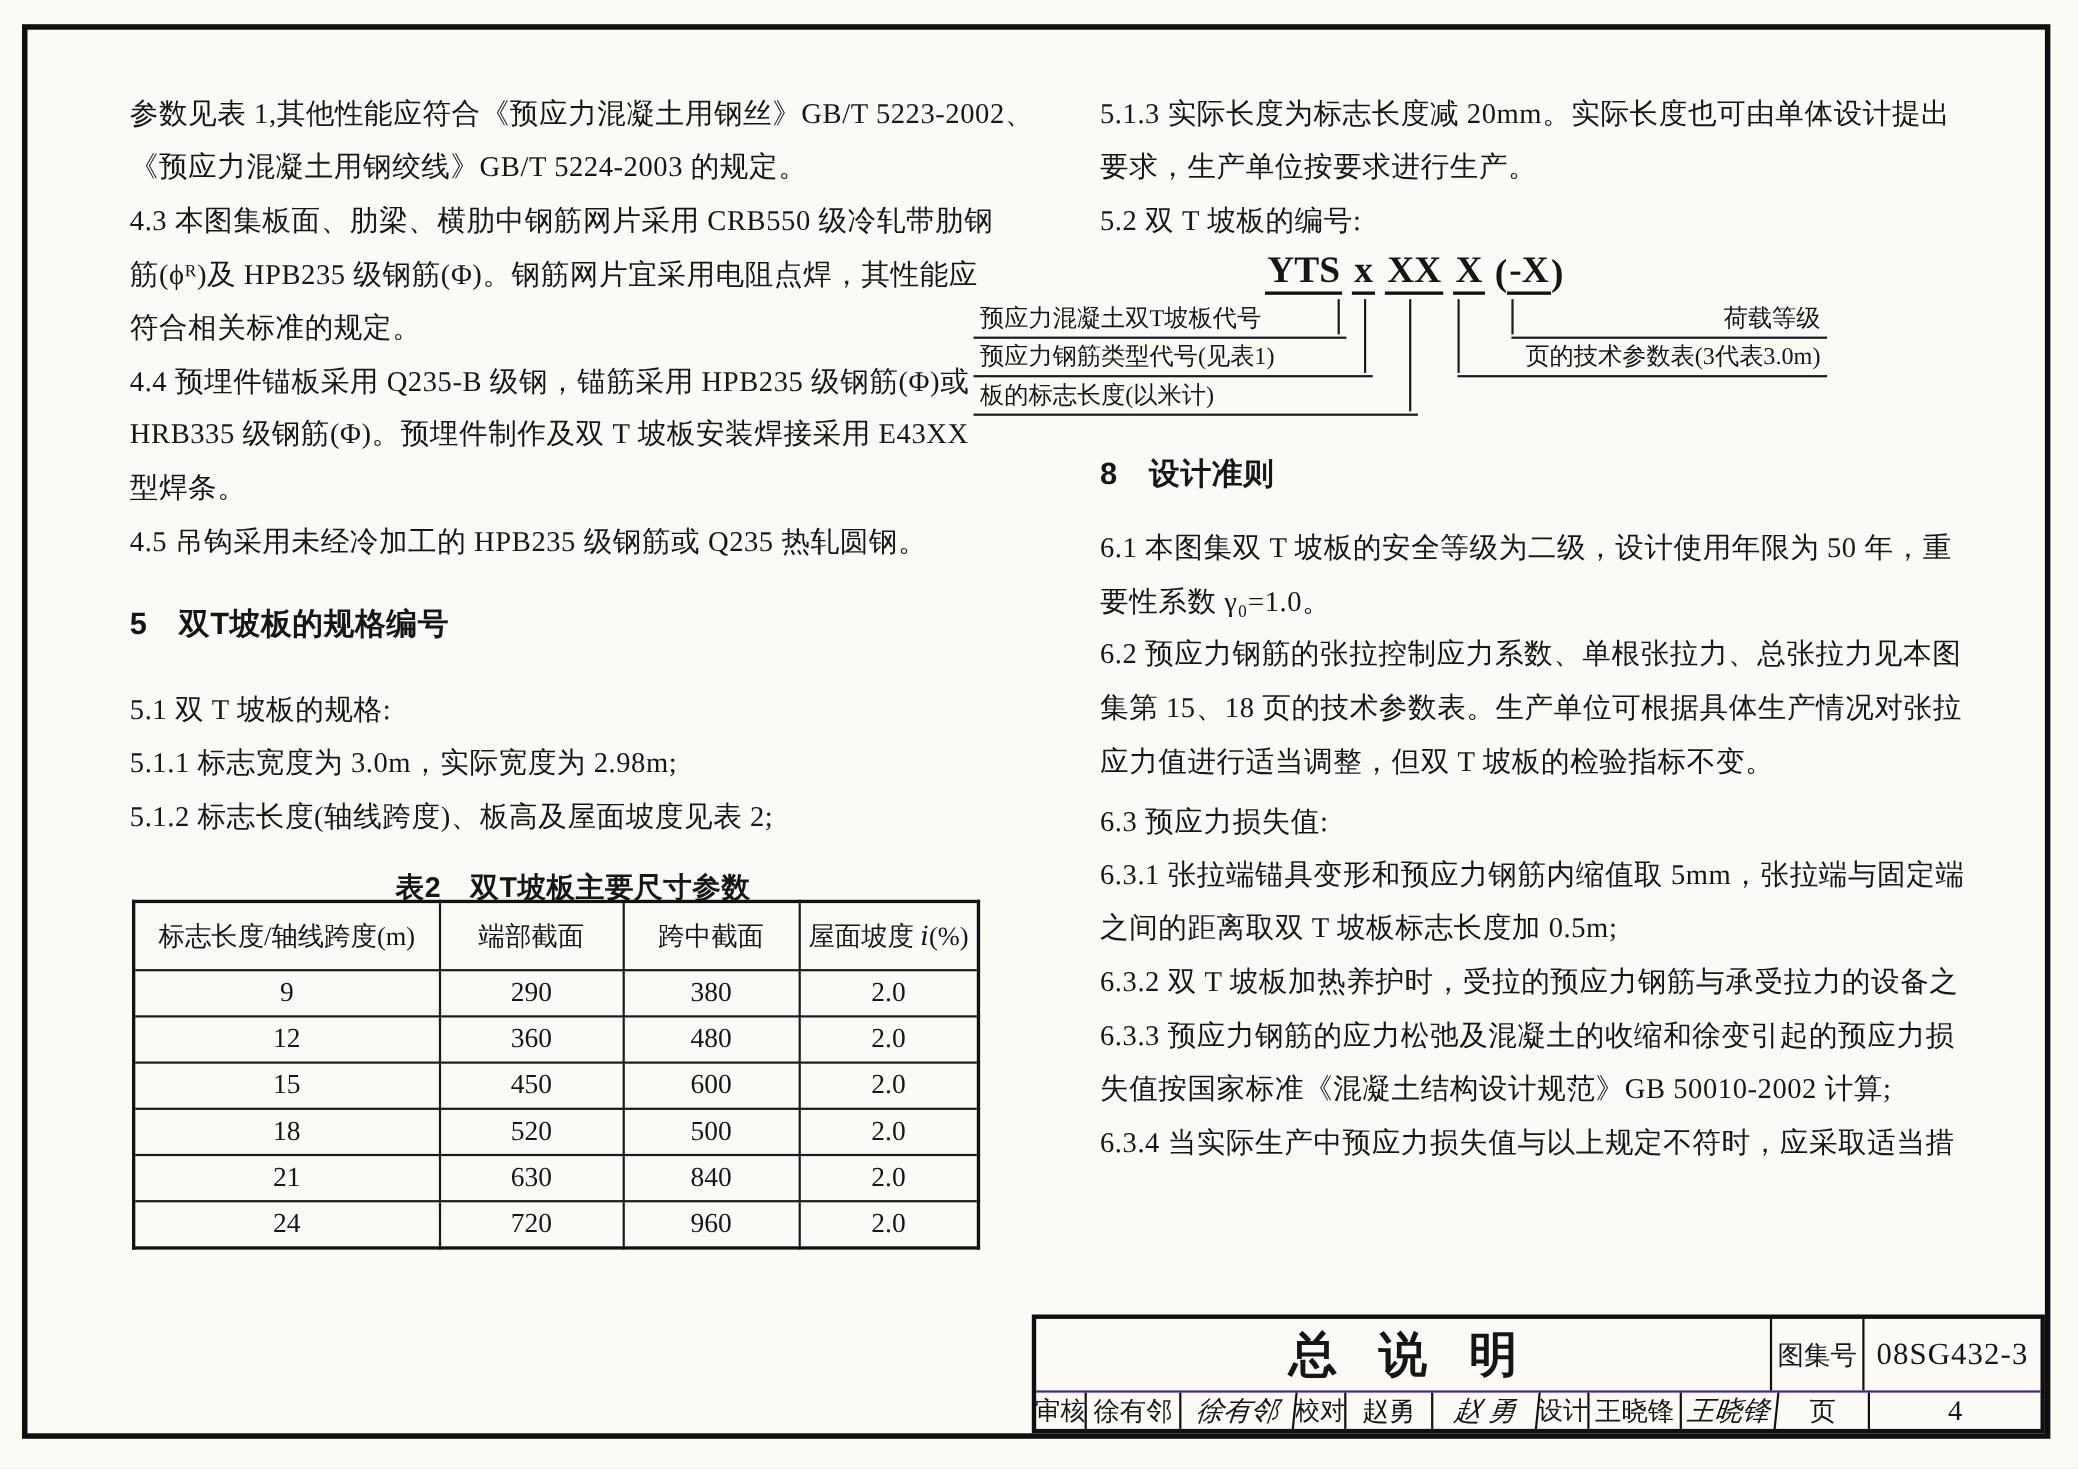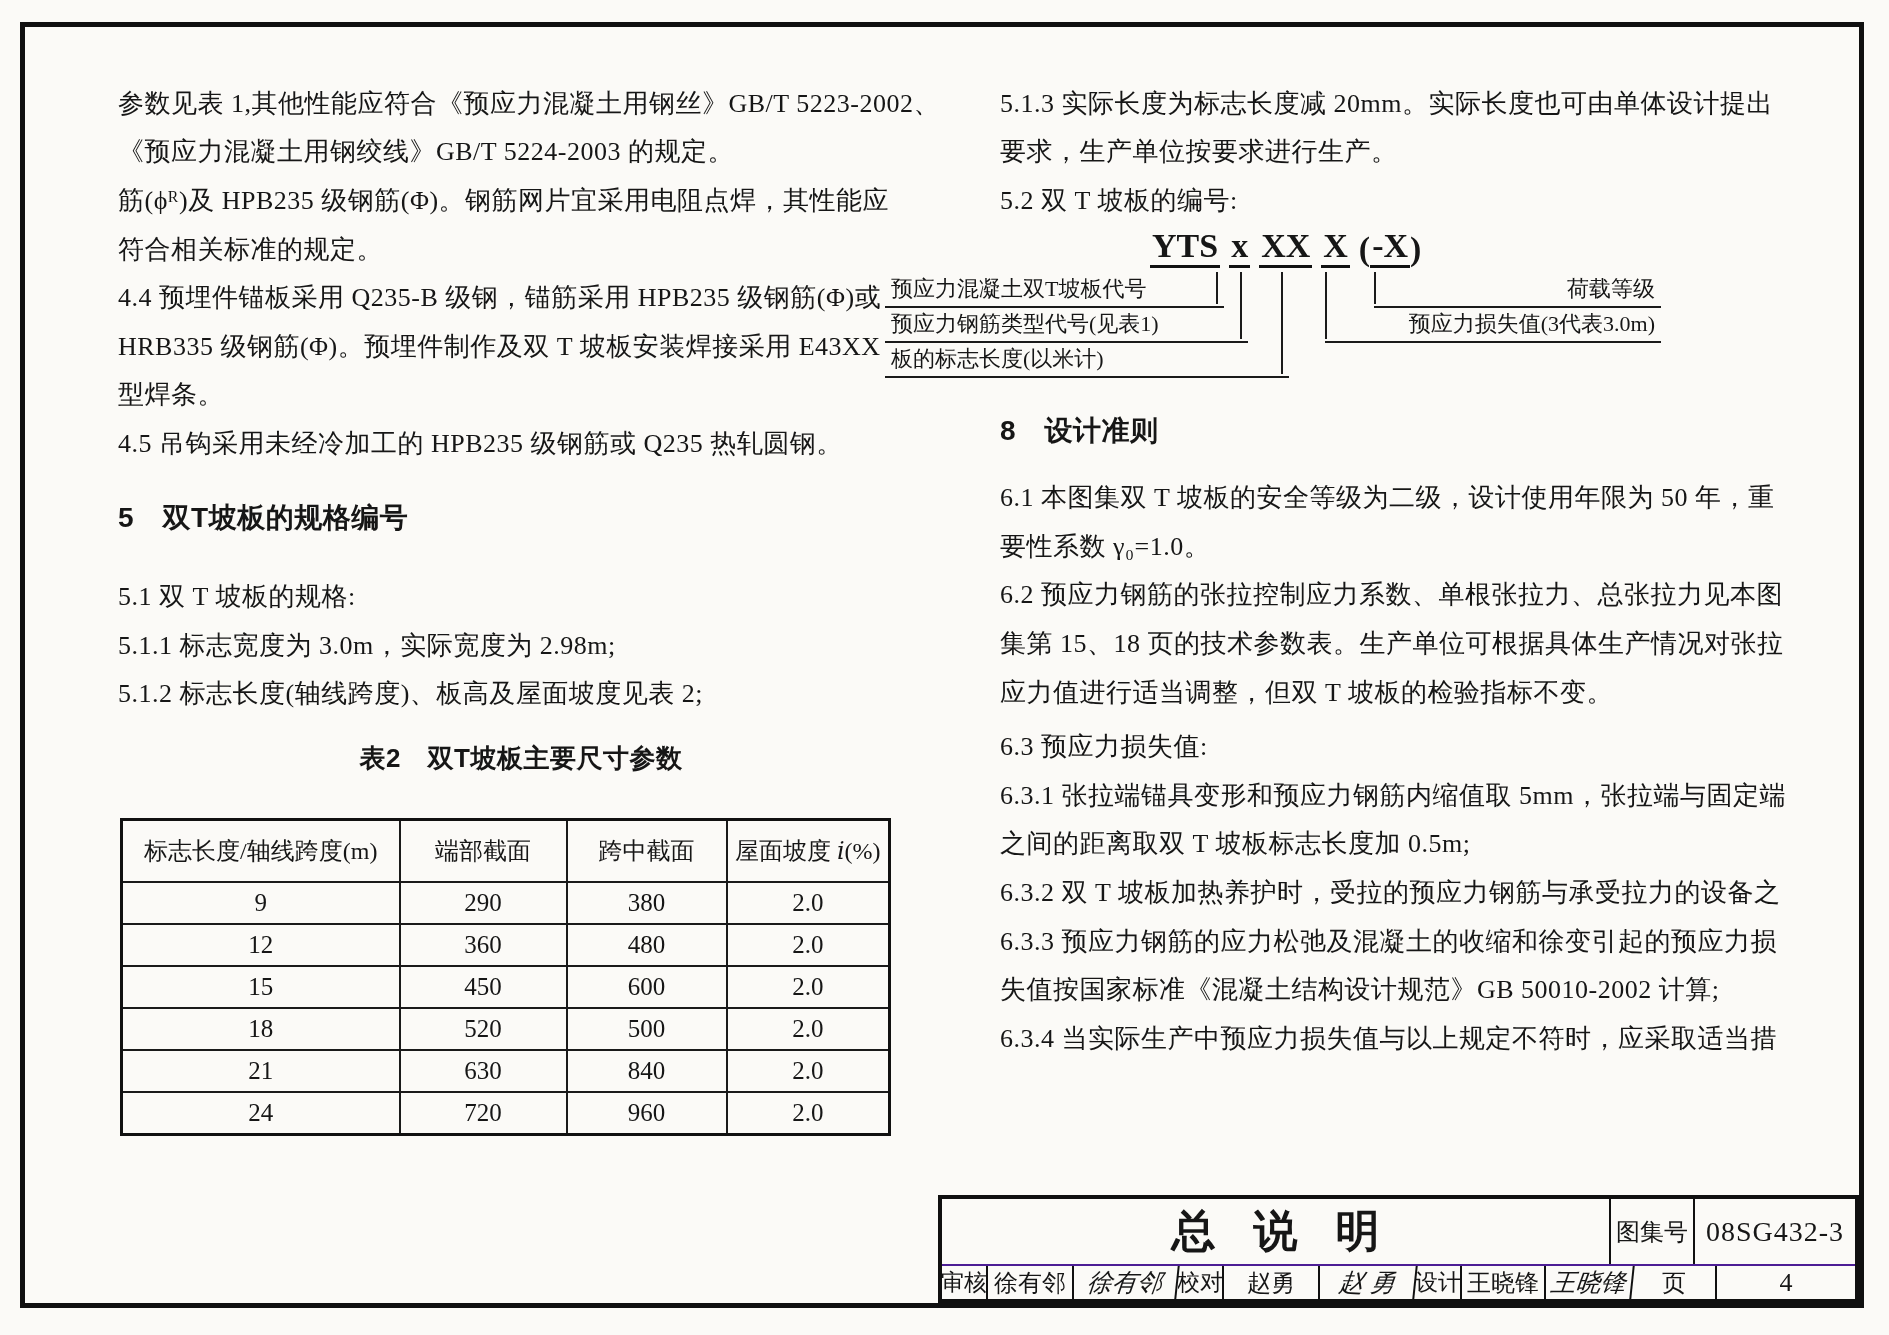--- a/index.html
+++ b/index.html
@@ -57,34 +57,35 @@
          border-right:2px solid #101010;overflow:hidden;white-space:nowrap;}
   .tcell:last-child{border-right:none;}
   #tb-title{width:669px;font-family:"Liberation Sans","DejaVu Sans",sans-serif;
             font-weight:bold;font-size:44px;letter-spacing:38px;text-indent:38px;}
   #tb-atlas-label{width:84px;font-size:24px;}
   #tb-atlas-no{flex:1;font-size:28px;letter-spacing:1px;}
   .c-label{width:46px;font-size:23px;}
   .c-name{font-size:24px;}
   .c-sig{font-style:italic;font-size:25px;transform:skewX(-6deg);}
   #c-n1{width:86px;} #c-s1{width:104px;}
-  #c-n2{width:96px;} #c-s2{width:96px;}
+  #c-n2{width:79px;} #c-s2{width:96px;}
   #c-n3{width:84px;} #c-s3{width:87px;}
   #tb-page-label{width:84px;font-size:24px;}
   #tb-page-no{flex:1;font-size:26px;}
 </style>
 </head>
 <body>
 
 <div class="page">
   <div class="frame"></div>
 
   <div class="col" id="colL">
     <div class="ln">参数见表 1,其他性能应符合《预应力混凝土用钢丝》GB/T 5223-2002、</div>
     <div class="ln">《预应力混凝土用钢绞线》GB/T 5224-2003 的规定。</div>
+    <div class="ln">4.3 本图集板面、肋梁、横肋中钢筋网片采用 CRB550 级冷轧带肋钢</div>
     <div class="ln">筋(ϕᴿ)及 HPB235 级钢筋(Φ)。钢筋网片宜采用电阻点焊，其性能应</div>
     <div class="ln">符合相关标准的规定。</div>
     <div class="ln">4.4 预埋件锚板采用 Q235-B 级钢，锚筋采用 HPB235 级钢筋(Φ)或</div>
     <div class="ln">HRB335 级钢筋(Φ)。预埋件制作及双 T 坡板安装焊接采用 E43XX</div>
     <div class="ln">型焊条。</div>
     <div class="ln">4.5 吊钩采用未经冷加工的 HPB235 级钢筋或 Q235 热轧圆钢。</div>
     <div class="ln hd mt-hd">5　双T坡板的规格编号</div>
     <div class="ln mt-51">5.1 双 T 坡板的规格:</div>
     <div class="ln">5.1.1 标志宽度为 3.0m，实际宽度为 2.98m;</div>
     <div class="ln">5.1.2 标志长度(轴线跨度)、板高及屋面坡度见表 2;</div>
@@ -175,21 +176,21 @@
     </span>
   </div>
   <div class="vline" id="dv1"></div>
   <div class="vline" id="dv2"></div>
   <div class="vline" id="dv3"></div>
   <div class="vline" id="dv4"></div>
   <div class="vline" id="dv5"></div>
   <div class="dlabel" id="dl1">预应力混凝土双T坡板代号</div>
   <div class="dlabel" id="dl2">预应力钢筋类型代号(见表1)</div>
   <div class="dlabel" id="dl3">板的标志长度(以米计)</div>
-  <div class="dlabel" id="dl4">预应力损失值(3代表3.0m)</div>
+  <div class="dlabel" id="dl4">页的技术参数表(3代表3.0m)</div>
   <div class="dlabel" id="dl5">荷载等级</div>
 
   <div id="tb">
     <div class="row1">
       <div class="tcell" id="tb-title">总说明</div>
       <div class="tcell" id="tb-atlas-label">图集号</div>
       <div class="tcell" id="tb-atlas-no">08SG432-3</div>
     </div>
     <div class="row2">
       <div class="tcell c-label">审核</div>

